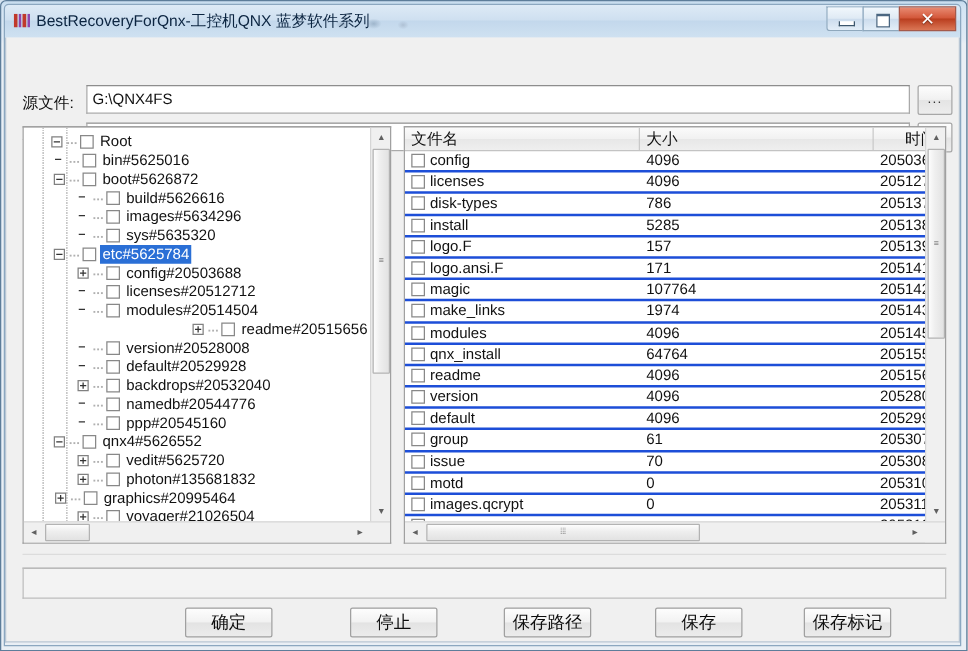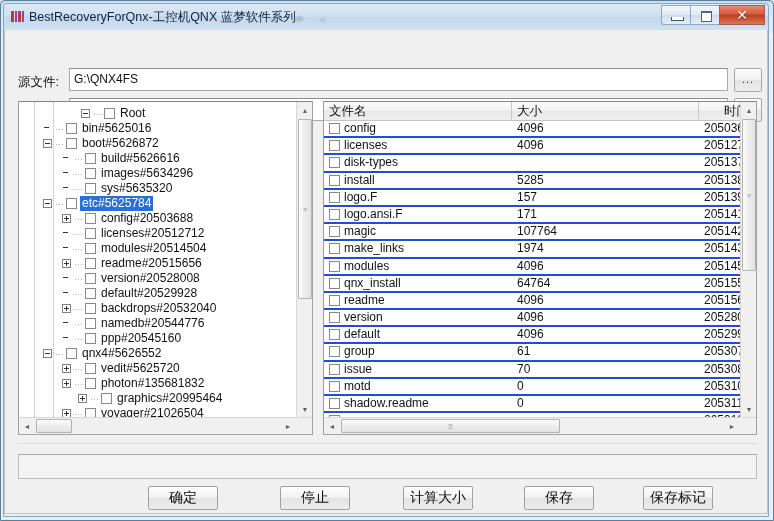--- a/index.html
+++ b/index.html
@@ -244,21 +244,21 @@
 
     <div class="row-label" style="left:13px;top:74px;">保存路径:</div>
     <div class="txtbox" style="left:64px;top:68px;width:659px;height:23px;">C:\Users\Administrator\Desktop</div>
     <div class="browse-btn" style="left:729px;top:68px;">...</div>
 
     <div class="panel" style="left:13px;top:71px;width:295px;height:334px;">
       <div class="tree" id="tree-host">
           <div class="vline" style="left: 15px;"></div>
           <div class="vline" style="left: 34px;"></div>
           <div style="position: relative; padding-top: 4px;">
-            <div class="tnode" style="padding-left: 22px; margin-left: 40px;">
+            <div class="tnode" style="padding-left: 22px;">
               <span class="tog "></span>
               <span class="tdots"></span>
               <span class="tcheck"></span>
               <span class="tlabel">Root</span>
             </div>
             <div class="tnode" style="padding-left: 24px;">
               <span class="tog none"></span>
               <span class="tdots"></span>
               <span class="tcheck"></span>
               <span class="tlabel">bin#5625016</span>
@@ -304,21 +304,21 @@
               <span class="tdots"></span>
               <span class="tcheck"></span>
               <span class="tlabel">licenses#20512712</span>
             </div>
             <div class="tnode" style="padding-left: 43px;">
               <span class="tog none"></span>
               <span class="tdots"></span>
               <span class="tcheck"></span>
               <span class="tlabel">modules#20514504</span>
             </div>
-            <div class="tnode" style="padding-left: 43px;">
+            <div class="tnode" style="padding-left: 43px; justify-content: flex-end;">
               <span class="tog plus"></span>
               <span class="tdots"></span>
               <span class="tcheck"></span>
               <span class="tlabel">readme#20515656</span>
             </div>
             <div class="tnode" style="padding-left: 43px;">
               <span class="tog none"></span>
               <span class="tdots"></span>
               <span class="tcheck"></span>
               <span class="tlabel">version#20528008</span>
@@ -358,21 +358,21 @@
               <span class="tdots"></span>
               <span class="tcheck"></span>
               <span class="tlabel">vedit#5625720</span>
             </div>
             <div class="tnode" style="padding-left: 43px;">
               <span class="tog plus"></span>
               <span class="tdots"></span>
               <span class="tcheck"></span>
               <span class="tlabel">photon#135681832</span>
             </div>
-            <div class="tnode" style="padding-left: 59px; text-align: center;">
+            <div class="tnode" style="padding-left: 25px; text-align: center;">
               <span class="tog plus"></span>
               <span class="tdots"></span>
               <span class="tcheck"></span>
               <span class="tlabel">graphics#20995464</span>
             </div>
             <div class="tnode" style="padding-left: 43px;">
               <span class="tog plus"></span>
               <span class="tdots"></span>
               <span class="tcheck"></span>
               <span class="tlabel">voyager#21026504</span>
@@ -412,20 +412,21 @@
           </div>
           <div class="lrow">
             <span class="lcheck"></span>
             <span class="lcell" style="left: 20px; width: 165px;">licenses</span>
             <span class="lcell" style="left: 193px; width: 180px;">4096</span>
             <span class="lcell" style="left: 380px; width: 38px;">2051273</span>
           </div>
           <div class="lrow">
             <span class="lcheck"></span>
             <span class="lcell" style="left: 20px; width: 165px;">disk-types</span>
+            <span class="lcell" style="left: 193px; width: 180px;">786</span>
             <span class="lcell" style="left: 380px; width: 38px;">2051373</span>
           </div>
           <div class="lrow">
             <span class="lcheck"></span>
             <span class="lcell" style="left: 20px; width: 165px;">install</span>
             <span class="lcell" style="left: 193px; width: 180px;">5285</span>
             <span class="lcell" style="left: 380px; width: 38px;">2051386</span>
           </div>
           <div class="lrow">
             <span class="lcheck"></span>
@@ -494,21 +495,21 @@
             <span class="lcell" style="left: 380px; width: 38px;">2053088</span>
           </div>
           <div class="lrow">
             <span class="lcheck"></span>
             <span class="lcell" style="left: 20px; width: 165px;">motd</span>
             <span class="lcell" style="left: 193px; width: 180px;">0</span>
             <span class="lcell" style="left: 380px; width: 38px;">2053101</span>
           </div>
           <div class="lrow">
             <span class="lcheck"></span>
-            <span class="lcell" style="left: 20px; width: 165px;">shadow.readme</span>
+            <span class="lcell" style="left: 20px; width: 165px;">images.qcrypt</span>
             <span class="lcell" style="left: 193px; width: 180px;">0</span>
             <span class="lcell" style="left: 380px; width: 38px;">2053114</span>
           </div>
           <div class="lrow">
             <span class="lcheck"></span>
             <span class="lcell" style="left: 380px; width: 38px;">2053122</span>
           </div>
           <div class="lrow">
             <span class="lcheck"></span>
             <span class="lcell" style="left: 20px; width: 165px;">syslog.conf</span>
@@ -533,20 +534,20 @@
         <div class="sb-arrow" style="right:16px;top:0;">►</div>
       </div>
     </div>
 
     <div class="sep" style="left:13px;top:413px;width:739px;"></div>
 
     <div class="progbar" style="left:13px;top:424px;width:739px;height:25px;"></div>
 
     <div class="btn" style="left:143px;top:456px;width:70px;">确定</div>
     <div class="btn" style="left:275px;top:456px;width:70px;">停止</div>
-    <div class="btn" style="left:398px;top:456px;width:70px;">计算大小</div>
+    <div class="btn" style="left:398px;top:456px;width:70px;">保存路径</div>
     <div class="btn" style="left:519px;top:456px;width:70px;">保存</div>
     <div class="btn" style="left:638px;top:456px;width:70px;">保存标记</div>
 
   </div>
 
   <div class="win-frame-inner"></div>
 </div>
 
 </body></html>

